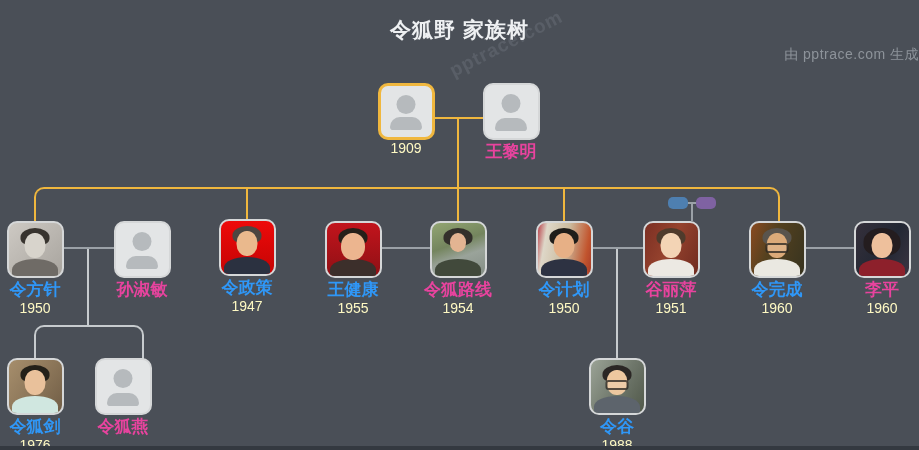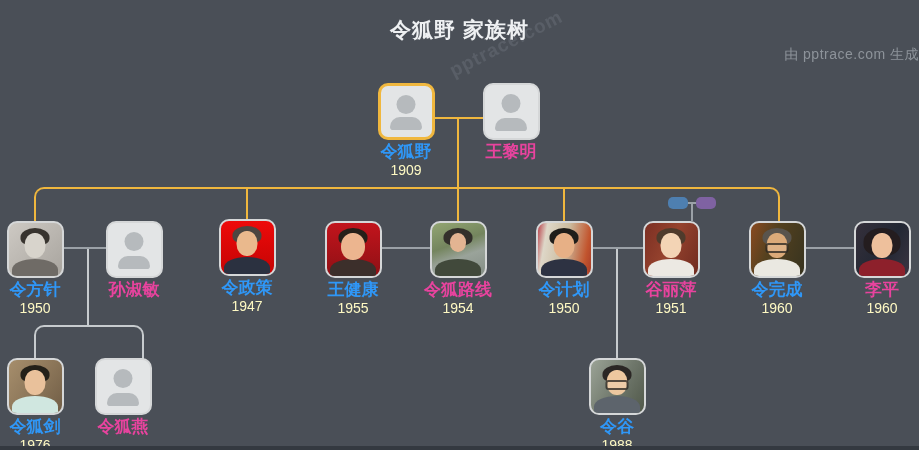--- a/index.html
+++ b/index.html
@@ -125,40 +125,39 @@
 
   <div class="mini blue" style="left:668px;top:197px"></div>
   <div class="mini purple" style="left:696px;top:197px"></div>
   <div class="ln ml" style="left:688px;top:202px;width:8px;height:2px"></div>
   <div class="ln ml" style="left:691px;top:204px;width:2px;height:17px"></div>
 
   <div class="person" style="left:351px;top:83px">
     <div class="photo selected">
       <span class="pp-icon"></span>
     </div>
-    <div class="pname male">令狐野</div>
     <div class="pyear">1909</div>
   </div>
 
   <div class="person" style="left:456px;top:83px">
     <div class="photo">
       <span class="pp-icon"></span>
     </div>
     <div class="pname female">王黎明</div>
   </div>
 
   <div class="person" style="left:-20px;top:221px">
     <div class="photo pic p-lfz">
       <span class="ph-body"></span>
     </div>
     <div class="pname male">令方针</div>
     <div class="pyear">1950</div>
   </div>
 
-  <div class="person" style="left:79px;top:221px">
+  <div class="person" style="left:87px;top:221px">
     <div class="photo">
       <span class="pp-icon"></span>
     </div>
     <div class="pname female">孙淑敏</div>
   </div>
 
   <div class="person" style="left:192px;top:219px">
     <div class="photo pic p-lzc">
       <span class="ph-body"></span>
     </div>

